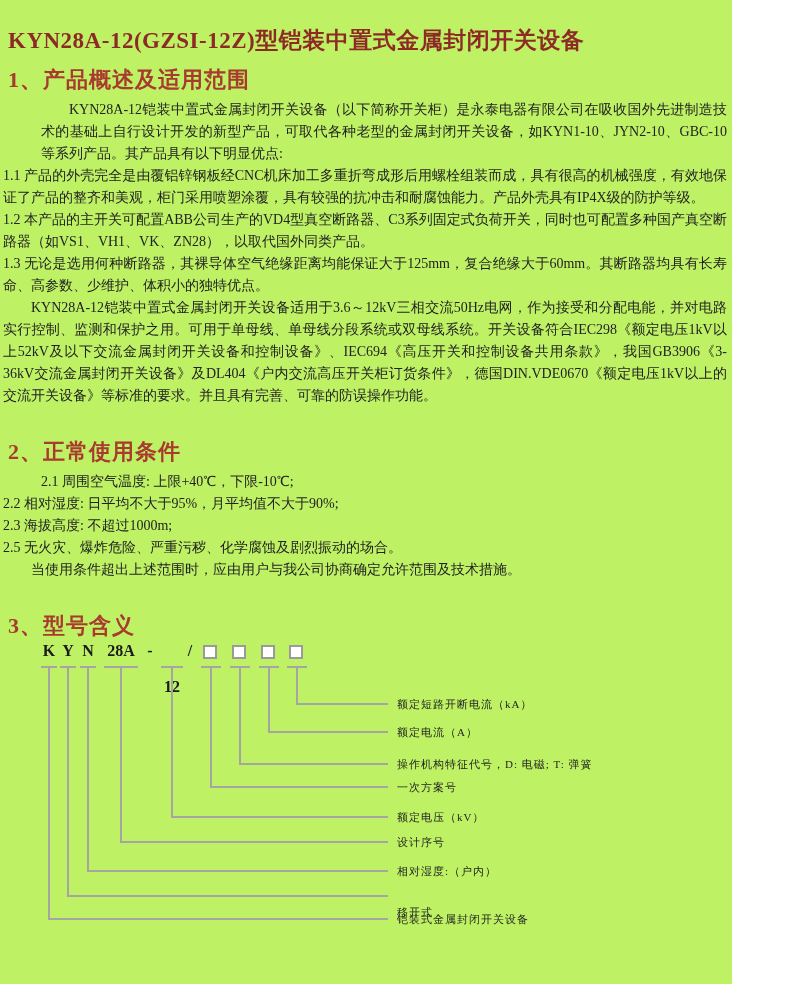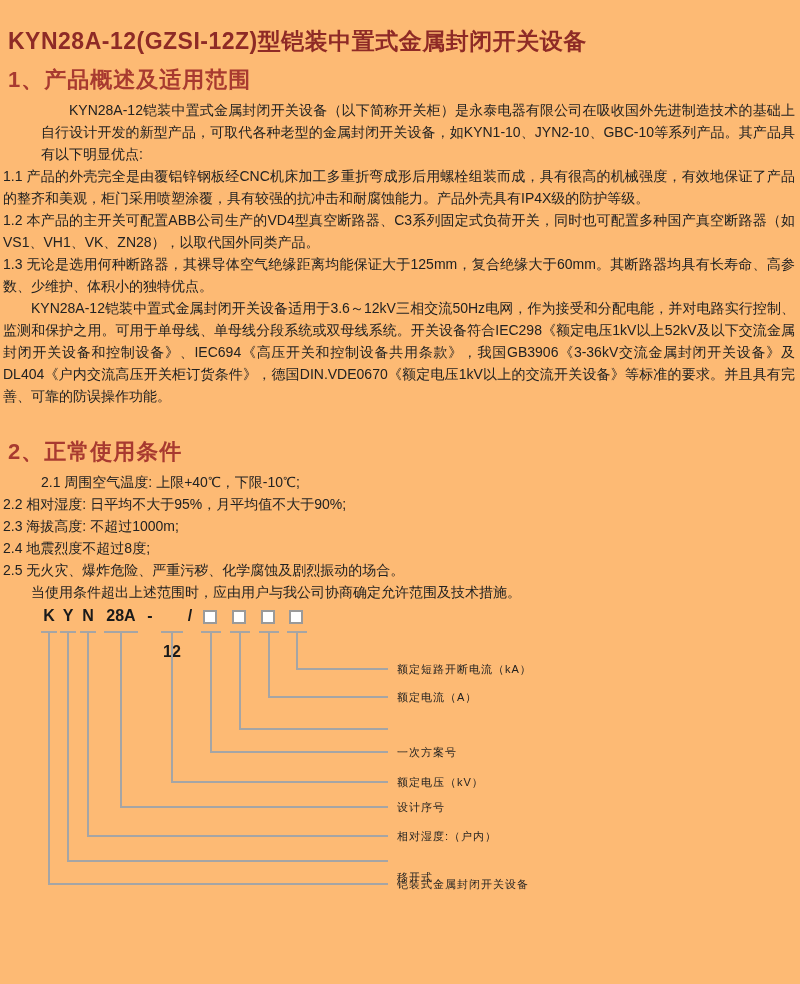--- a/index.html
+++ b/index.html
@@ -4,22 +4,22 @@
 <style>
   :root{
     --title-color:#8e2a26;
     --heading-color:#a83a30;
     --body-color:#222222;
     --line-color:#a5a5a5;
   }
   *{box-sizing:border-box;}
   html,body{margin:0;padding:0;background:#ffffff;}
   .page{
-    width:800px;height:984px;background:#fdba74;position:relative;overflow:hidden;
-    font-family:Liberation Sans, sans-serif;color:var(--body-color);
+    width:732px;height:984px;background:#bef264;position:relative;overflow:hidden;
+    font-family:Liberation Serif, serif;color:var(--body-color);
   }
   .doc-title{
     margin:26px 8px 0 8px;font-size:23px;line-height:30px;font-weight:bold;
     color:var(--title-color);letter-spacing:0.5px;
   }
   .sec-heading{
     margin:12px 8px 0 8px;font-size:22px;line-height:24px;font-weight:bold;
     color:var(--heading-color);letter-spacing:1px;
   }
   .sec-heading.sp{margin-top:33px;}
@@ -58,25 +58,25 @@
     <p>1.2 本产品的主开关可配置ABB公司生产的VD4型真空断路器、C3系列固定式负荷开关，同时也可配置多种国产真空断路器（如VS1、VH1、VK、ZN28），以取代国外同类产品。</p>
     <p>1.3 无论是选用何种断路器，其裸导体空气绝缘距离均能保证大于125mm，复合绝缘大于60mm。其断路器均具有长寿命、高参数、少维护、体积小的独特优点。</p>
     <p class="indent">KYN28A-12铠装中置式金属封闭开关设备适用于3.6～12kV三相交流50Hz电网，作为接受和分配电能，并对电路实行控制、监测和保护之用。可用于单母线、单母线分段系统或双母线系统。开关设备符合IEC298《额定电压1kV以上52kV及以下交流金属封闭开关设备和控制设备》、IEC694《高压开关和控制设备共用条款》，我国GB3906《3-36kV交流金属封闭开关设备》及DL404《户内交流高压开关柜订货条件》，德国DIN.VDE0670《额定电压1kV以上的交流开关设备》等标准的要求。并且具有完善、可靠的防误操作功能。</p>
   </div>
 
   <h2 class="sec-heading sp">2、正常使用条件</h2>
   <div class="body-text">
     <p class="first">2.1 周围空气温度: 上限+40℃，下限-10℃;</p>
     <p>2.2 相对湿度: 日平均不大于95%，月平均值不大于90%;</p>
     <p>2.3 海拔高度: 不超过1000m;</p>
-    <p>2.4 地震烈度不超过8度;</p>
     <p>2.5 无火灾、爆炸危险、严重污秽、化学腐蚀及剧烈振动的场合。</p>
     <p class="indent">当使用条件超出上述范围时，应由用户与我公司协商确定允许范围及技术措施。</p>
   </div>
 
+  <h2 class="sec-heading sp">3、型号含义</h2>
   <div class="diagram" id="model-diagram">
       <div class="tok" style="left: 41px; width: 16px;">K</div>
       <div class="tok" style="left: 60px; width: 16px;">Y</div>
       <div class="tok" style="left: 80px; width: 16px;">N</div>
       <div class="tok" style="left: 104px; width: 34px;">28A</div>
       <div class="tok" style="left: 144px; width: 12px;">-</div>
       <div class="tok" style="left: 161px; width: 22px; margin-top: 36px;">12</div>
       <div class="tok" style="left: 184px; width: 12px;">/</div>
       <div class="tokbox" style="left: 203px;"></div>
       <div class="tokbox" style="left: 232px;"></div>
@@ -86,20 +86,21 @@
       <div class="vline" style="left: 295.5px; top: 26px; height: 39px;"></div>
       <div class="hline" style="left: 295.5px; top: 63px; width: 92.5px;"></div>
       <div class="dlabel" style="top: 64px;">额定短路开断电流（kA）</div>
       <div class="tick" style="left: 258.5px; top: 26px; width: 20px;"></div>
       <div class="vline" style="left: 267.5px; top: 26px; height: 67px;"></div>
       <div class="hline" style="left: 267.5px; top: 91px; width: 120.5px;"></div>
       <div class="dlabel" style="top: 92px;">额定电流（A）</div>
       <div class="tick" style="left: 229.5px; top: 26px; width: 20px;"></div>
       <div class="vline" style="left: 238.5px; top: 26px; height: 99px;"></div>
       <div class="hline" style="left: 238.5px; top: 123px; width: 149.5px;"></div>
+      <div class="dlabel" style="top: 124px;">操作机构特征代号，D: 电磁; T: 弹簧</div>
       <div class="tick" style="left: 200.5px; top: 26px; width: 20px;"></div>
       <div class="vline" style="left: 209.5px; top: 26px; height: 122px;"></div>
       <div class="hline" style="left: 209.5px; top: 146px; width: 178.5px;"></div>
       <div class="dlabel" style="top: 147px;">一次方案号</div>
       <div class="tick" style="left: 161px; top: 26px; width: 22px;"></div>
       <div class="vline" style="left: 171px; top: 26px; height: 152px;"></div>
       <div class="hline" style="left: 171px; top: 176px; width: 217px;"></div>
       <div class="dlabel" style="top: 177px;">额定电压（kV）</div>
       <div class="tick" style="left: 104px; top: 26px; width: 34px;"></div>
       <div class="vline" style="left: 120px; top: 26px; height: 177px;"></div>

